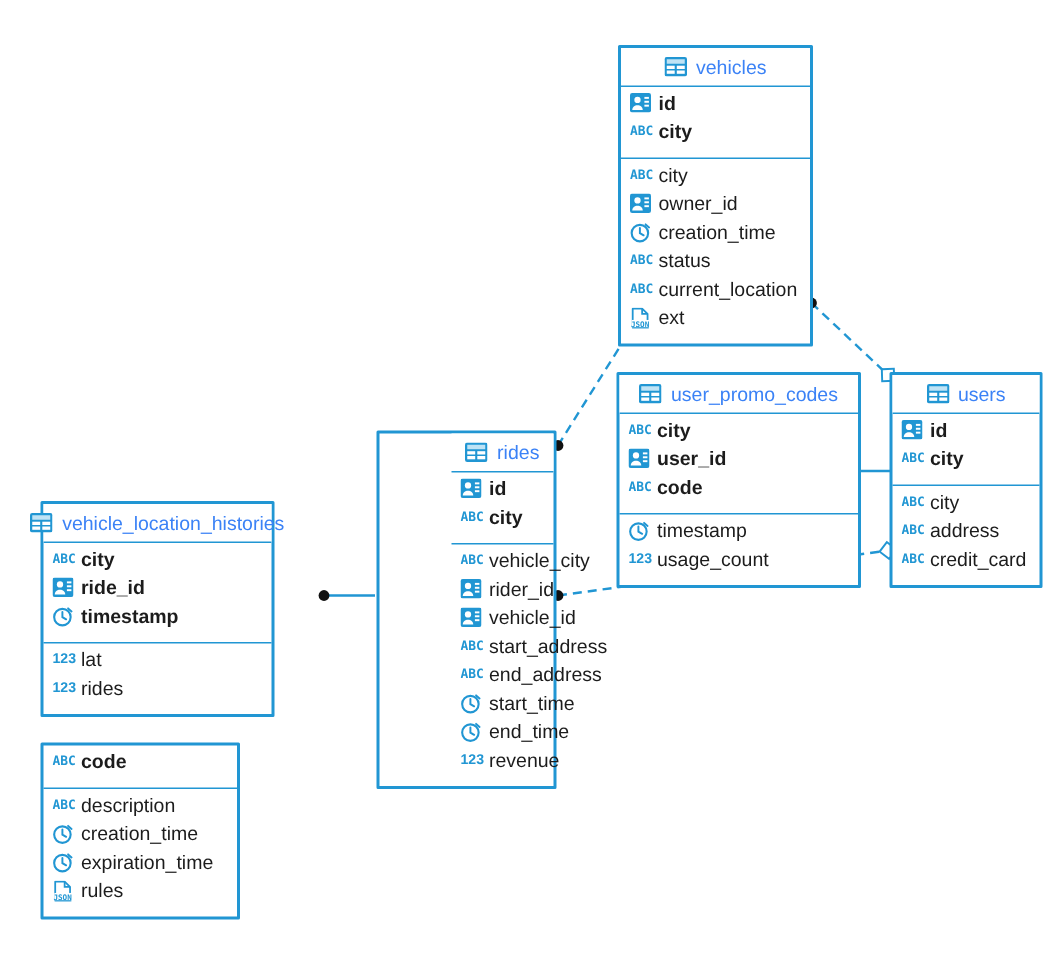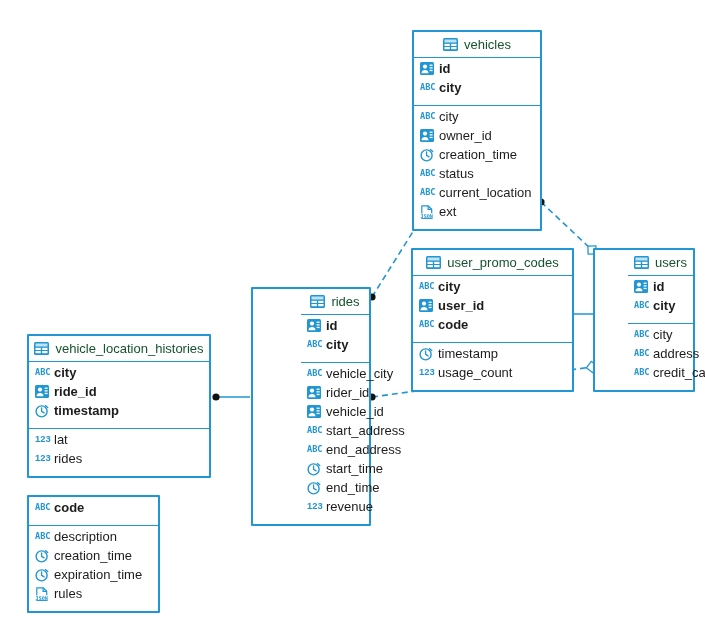--- a/index.html
+++ b/index.html
@@ -42,21 +42,21 @@
     display: flex;
     align-items: center;
     justify-content: center;
     gap: 6px;
     border-bottom: 1.5px solid #2196d3;
     background: #ffffff;
     padding: 0 6px;
   }
   .tbl-title {
     font-size: 13px;
-    color: #14532d;
+    color: #3b82f6;
     line-height: 1;
     white-space: nowrap;
   }
   .col-group {
     padding: 4px 0 5px 0;
   }
   .col-group + .col-group {
     border-top: 1.5px solid #2196d3;
   }
   .col-row {
@@ -277,21 +277,21 @@
         <div class="col-row">
           <span class="ic">
             <svg width="16" height="11" viewBox="0 0 16 11">
               <text x="0" y="9.3" font-family="Liberation Sans, sans-serif" font-size="9.4" font-weight="bold" fill="#2196d3">123</text>
             </svg>
           </span>
           <span class="col-name">usage_count</span>
         </div>
       </div>
     </div>
-    <div class="table-node" style="left: 593px; top: 248px; width: 102px; padding-left: 33px;">
+    <div class="table-node" style="left: 593px; top: 248px; width: 102px;">
       <div class="tbl-header">
         <span class="ic icon-table-grid">
           <svg width="15" height="13" viewBox="0 0 15 13">
             <rect x="0" y="0" width="15" height="13" rx="1.5" fill="#2196d3"></rect>
             <rect x="1.5" y="1.5" width="12" height="3" fill="#bfe3f5"></rect>
             <rect x="1.5" y="5.8" width="5.3" height="2.2" fill="#ffffff"></rect>
             <rect x="8.2" y="5.8" width="5.3" height="2.2" fill="#ffffff"></rect>
             <rect x="1.5" y="9" width="5.3" height="2.2" fill="#ffffff"></rect>
             <rect x="8.2" y="9" width="5.3" height="2.2" fill="#ffffff"></rect>
           </svg>
@@ -459,21 +459,21 @@
         <div class="col-row">
           <span class="ic">
             <svg width="16" height="11" viewBox="0 0 16 11">
               <text x="0" y="9.3" font-family="Liberation Sans, sans-serif" font-size="9.4" font-weight="bold" fill="#2196d3">123</text>
             </svg>
           </span>
           <span class="col-name">revenue</span>
         </div>
       </div>
     </div>
-    <div class="table-node" style="left: 27px; top: 334px; width: 184px;">
+    <div class="table-node" style="left: 27px; top: 334px; width: 156px;">
       <div class="tbl-header">
         <span class="ic icon-table-grid">
           <svg width="15" height="13" viewBox="0 0 15 13">
             <rect x="0" y="0" width="15" height="13" rx="1.5" fill="#2196d3"></rect>
             <rect x="1.5" y="1.5" width="12" height="3" fill="#bfe3f5"></rect>
             <rect x="1.5" y="5.8" width="5.3" height="2.2" fill="#ffffff"></rect>
             <rect x="8.2" y="5.8" width="5.3" height="2.2" fill="#ffffff"></rect>
             <rect x="1.5" y="9" width="5.3" height="2.2" fill="#ffffff"></rect>
             <rect x="8.2" y="9" width="5.3" height="2.2" fill="#ffffff"></rect>
           </svg>

